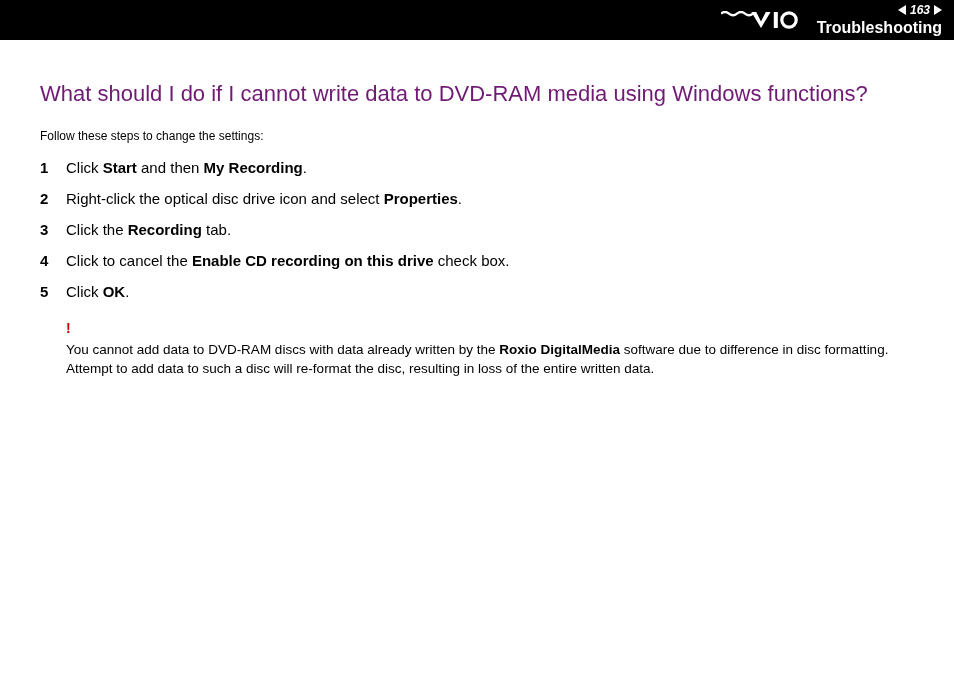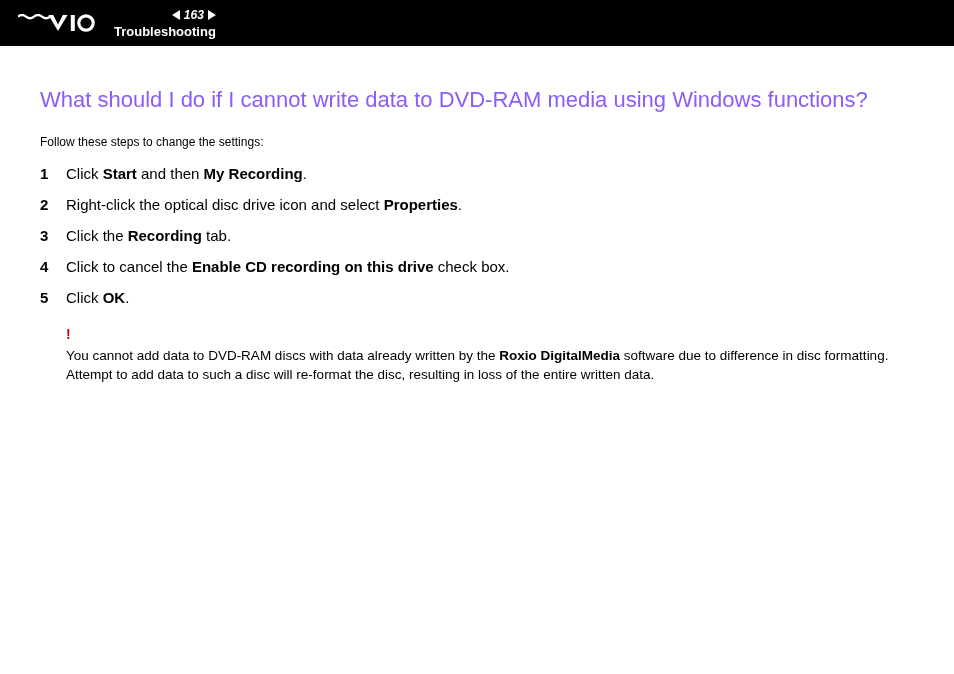--- a/index.html
+++ b/index.html
@@ -5,24 +5,24 @@
   * { margin: 0; padding: 0; box-sizing: border-box; }
   body {
     width: 954px;
     height: 674px;
     font-family: Arial, Helvetica, sans-serif;
     background: #fff;
     overflow: hidden;
   }
   .header {
     background: #000;
-    height: 46px;
+    height: 40px;
     display: flex;
     align-items: center;
-    justify-content: flex-start;
+    justify-content: flex-end;
     padding: 0 12px 0 18px;
     position: relative;
   }
   .logo {
     color: #fff;
     font-size: 24px;
     letter-spacing: 1px;
     font-weight: bold;
     display: flex;
     align-items: center;
@@ -45,28 +45,28 @@
   .pager .tri {
     width: 0; height: 0;
     border-top: 5px solid transparent;
     border-bottom: 5px solid transparent;
     display: inline-block;
     cursor: pointer;
   }
   .pager .tri-left { border-right: 8px solid #fff; }
   .pager .tri-right { border-left: 8px solid #fff; }
   .section-label {
-    font-size: 13px;
+    font-size: 16px;
     font-weight: bold;
   }
   .content {
     padding: 40px 40px 0 40px;
   }
   .title {
-    color: #8b5cf6;
+    color: #701a75;
     font-size: 22px;
     font-weight: normal;
     margin-bottom: 20px;
     line-height: 1.3;
   }
   .intro {
     font-size: 12px;
     margin-bottom: 14px;
   }
   .steps {

